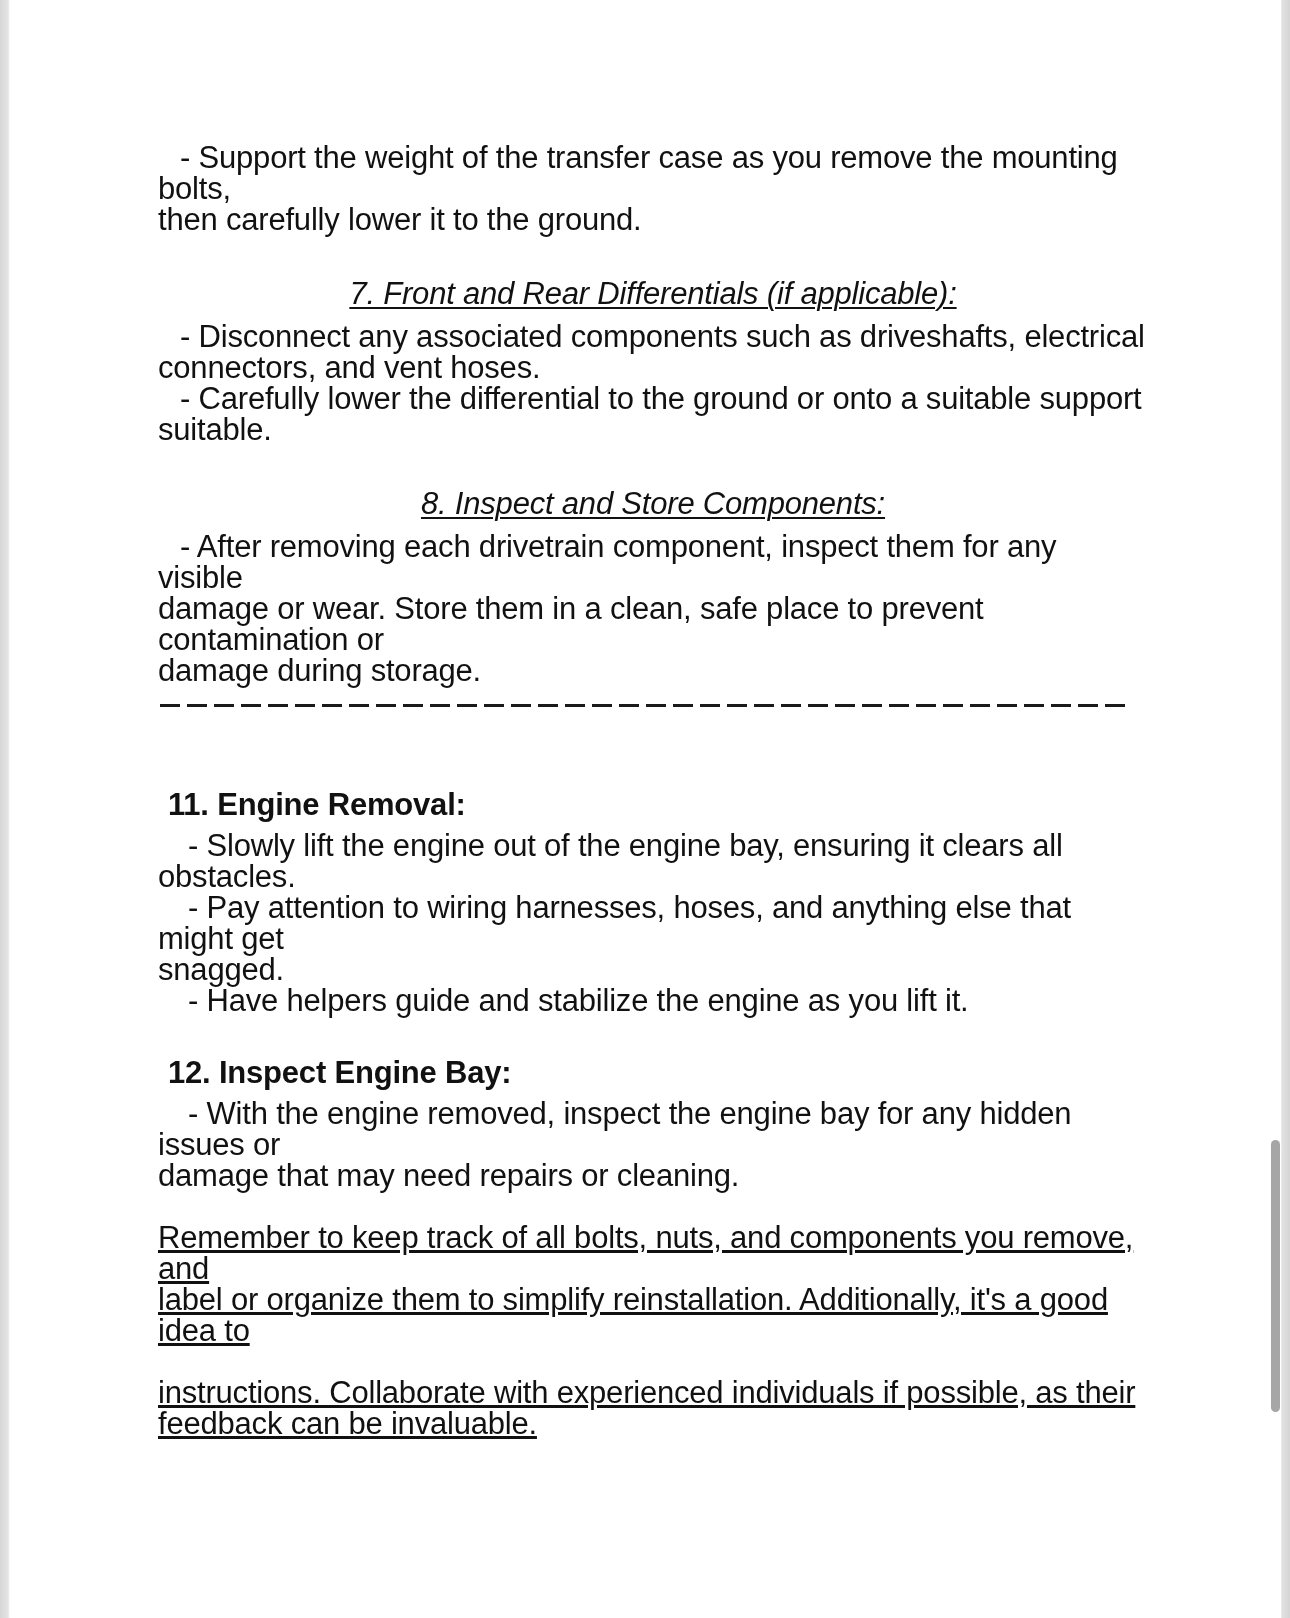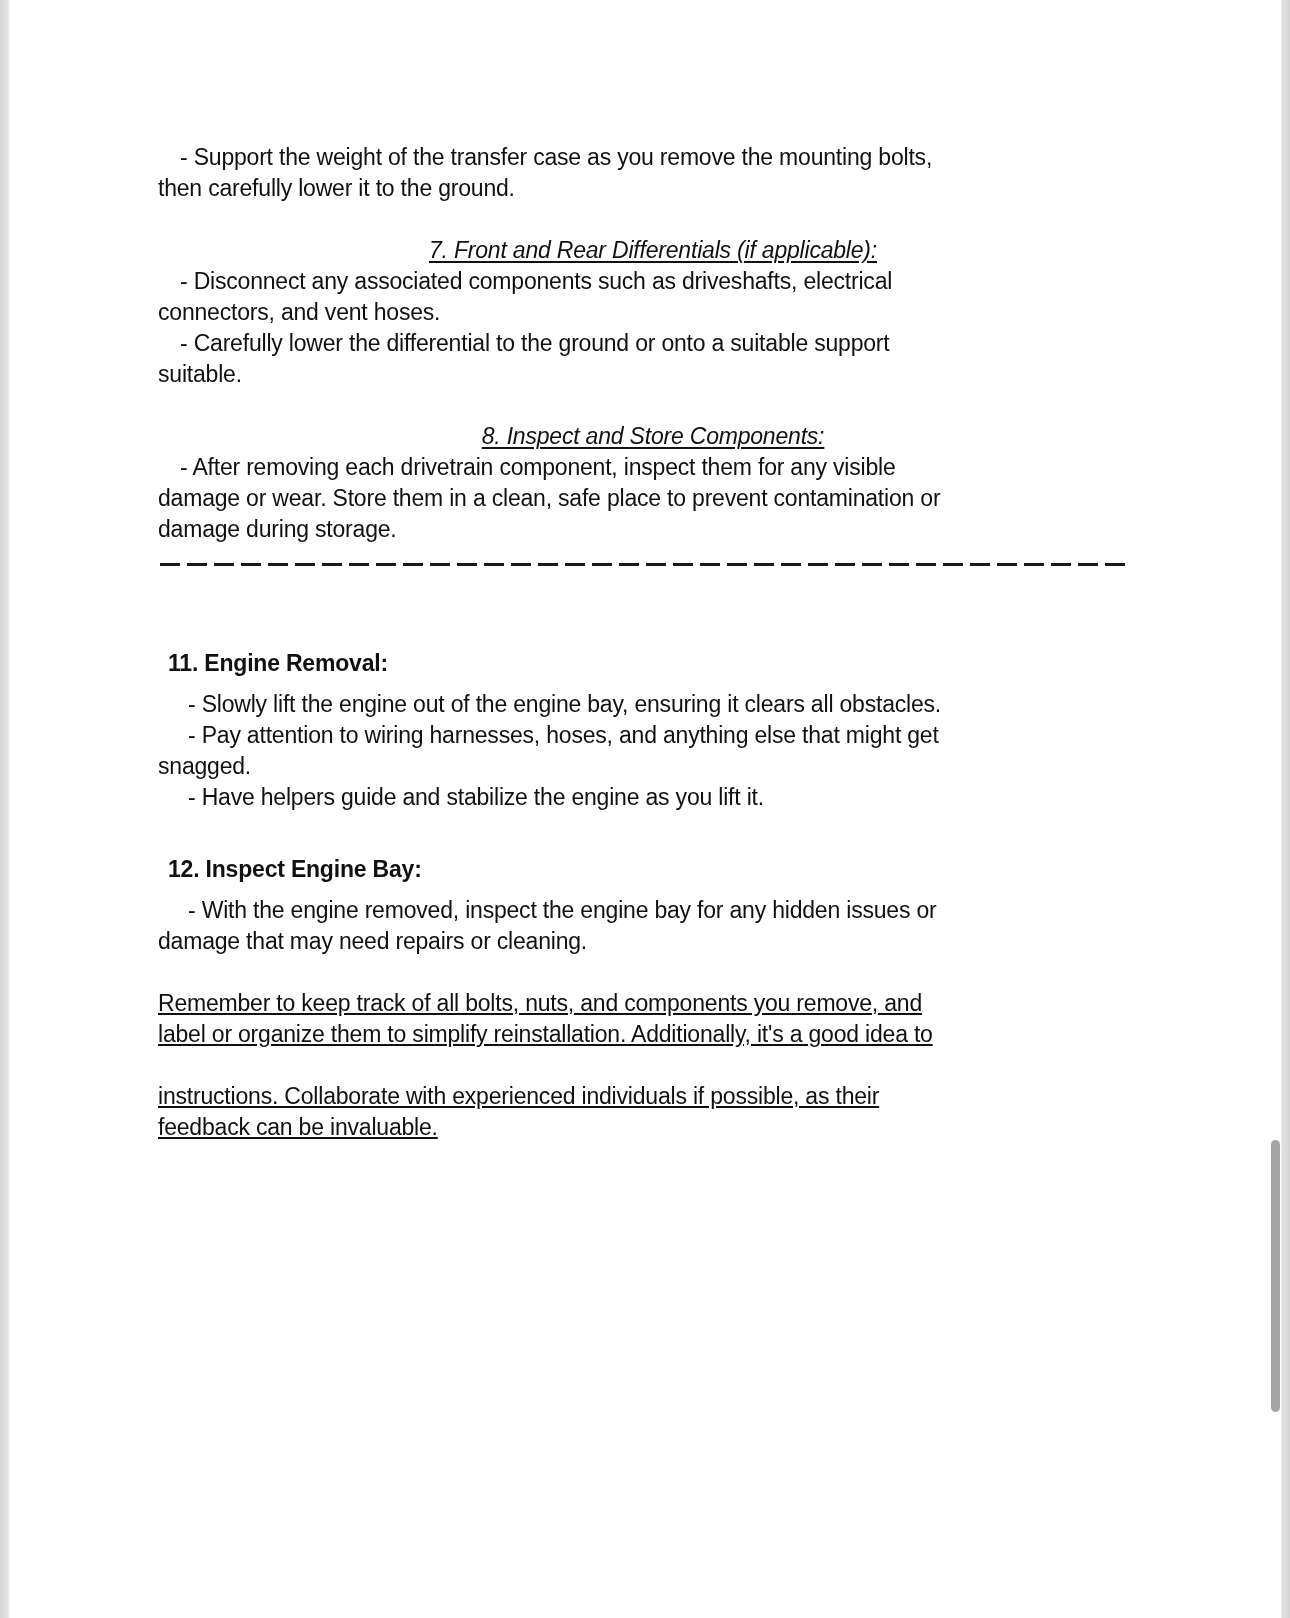--- a/index.html
+++ b/index.html
@@ -23,38 +23,38 @@
       width: 1271px;
       height: 1618px;
       background: #ffffff;
     }
     .content {
       position: absolute;
       left: 148px;
       top: 142px;
       width: 990px;
       font-family: "Liberation Sans", sans-serif;
-      font-size: 23px;
+      font-size: 31px;
       line-height: 31px;
       color: #111111;
       letter-spacing: -0.2px;
     }
     .para { margin: 0; white-space: normal; text-decoration: underline; }
     .bullet {
       margin: 0;
     }
     .bullet .lead { display: inline-block; width: 22px; }
     .bullet.deep .lead { width: 30px; }
     .sec-heading-center {
       text-align: center;
       font-style: italic;
       text-decoration: underline;
       text-decoration-thickness: 1.5px;
       text-underline-offset: 3px;
-      margin: 0;
+      margin: 12px;
     }
     .sec-heading-bold {
       font-weight: bold;
       margin: 10px;
     }
     .gap-1 { height: 31px; }
     .separator {
       margin: 18px 0 0 2px;
       width: 968px;
       height: 3px;

